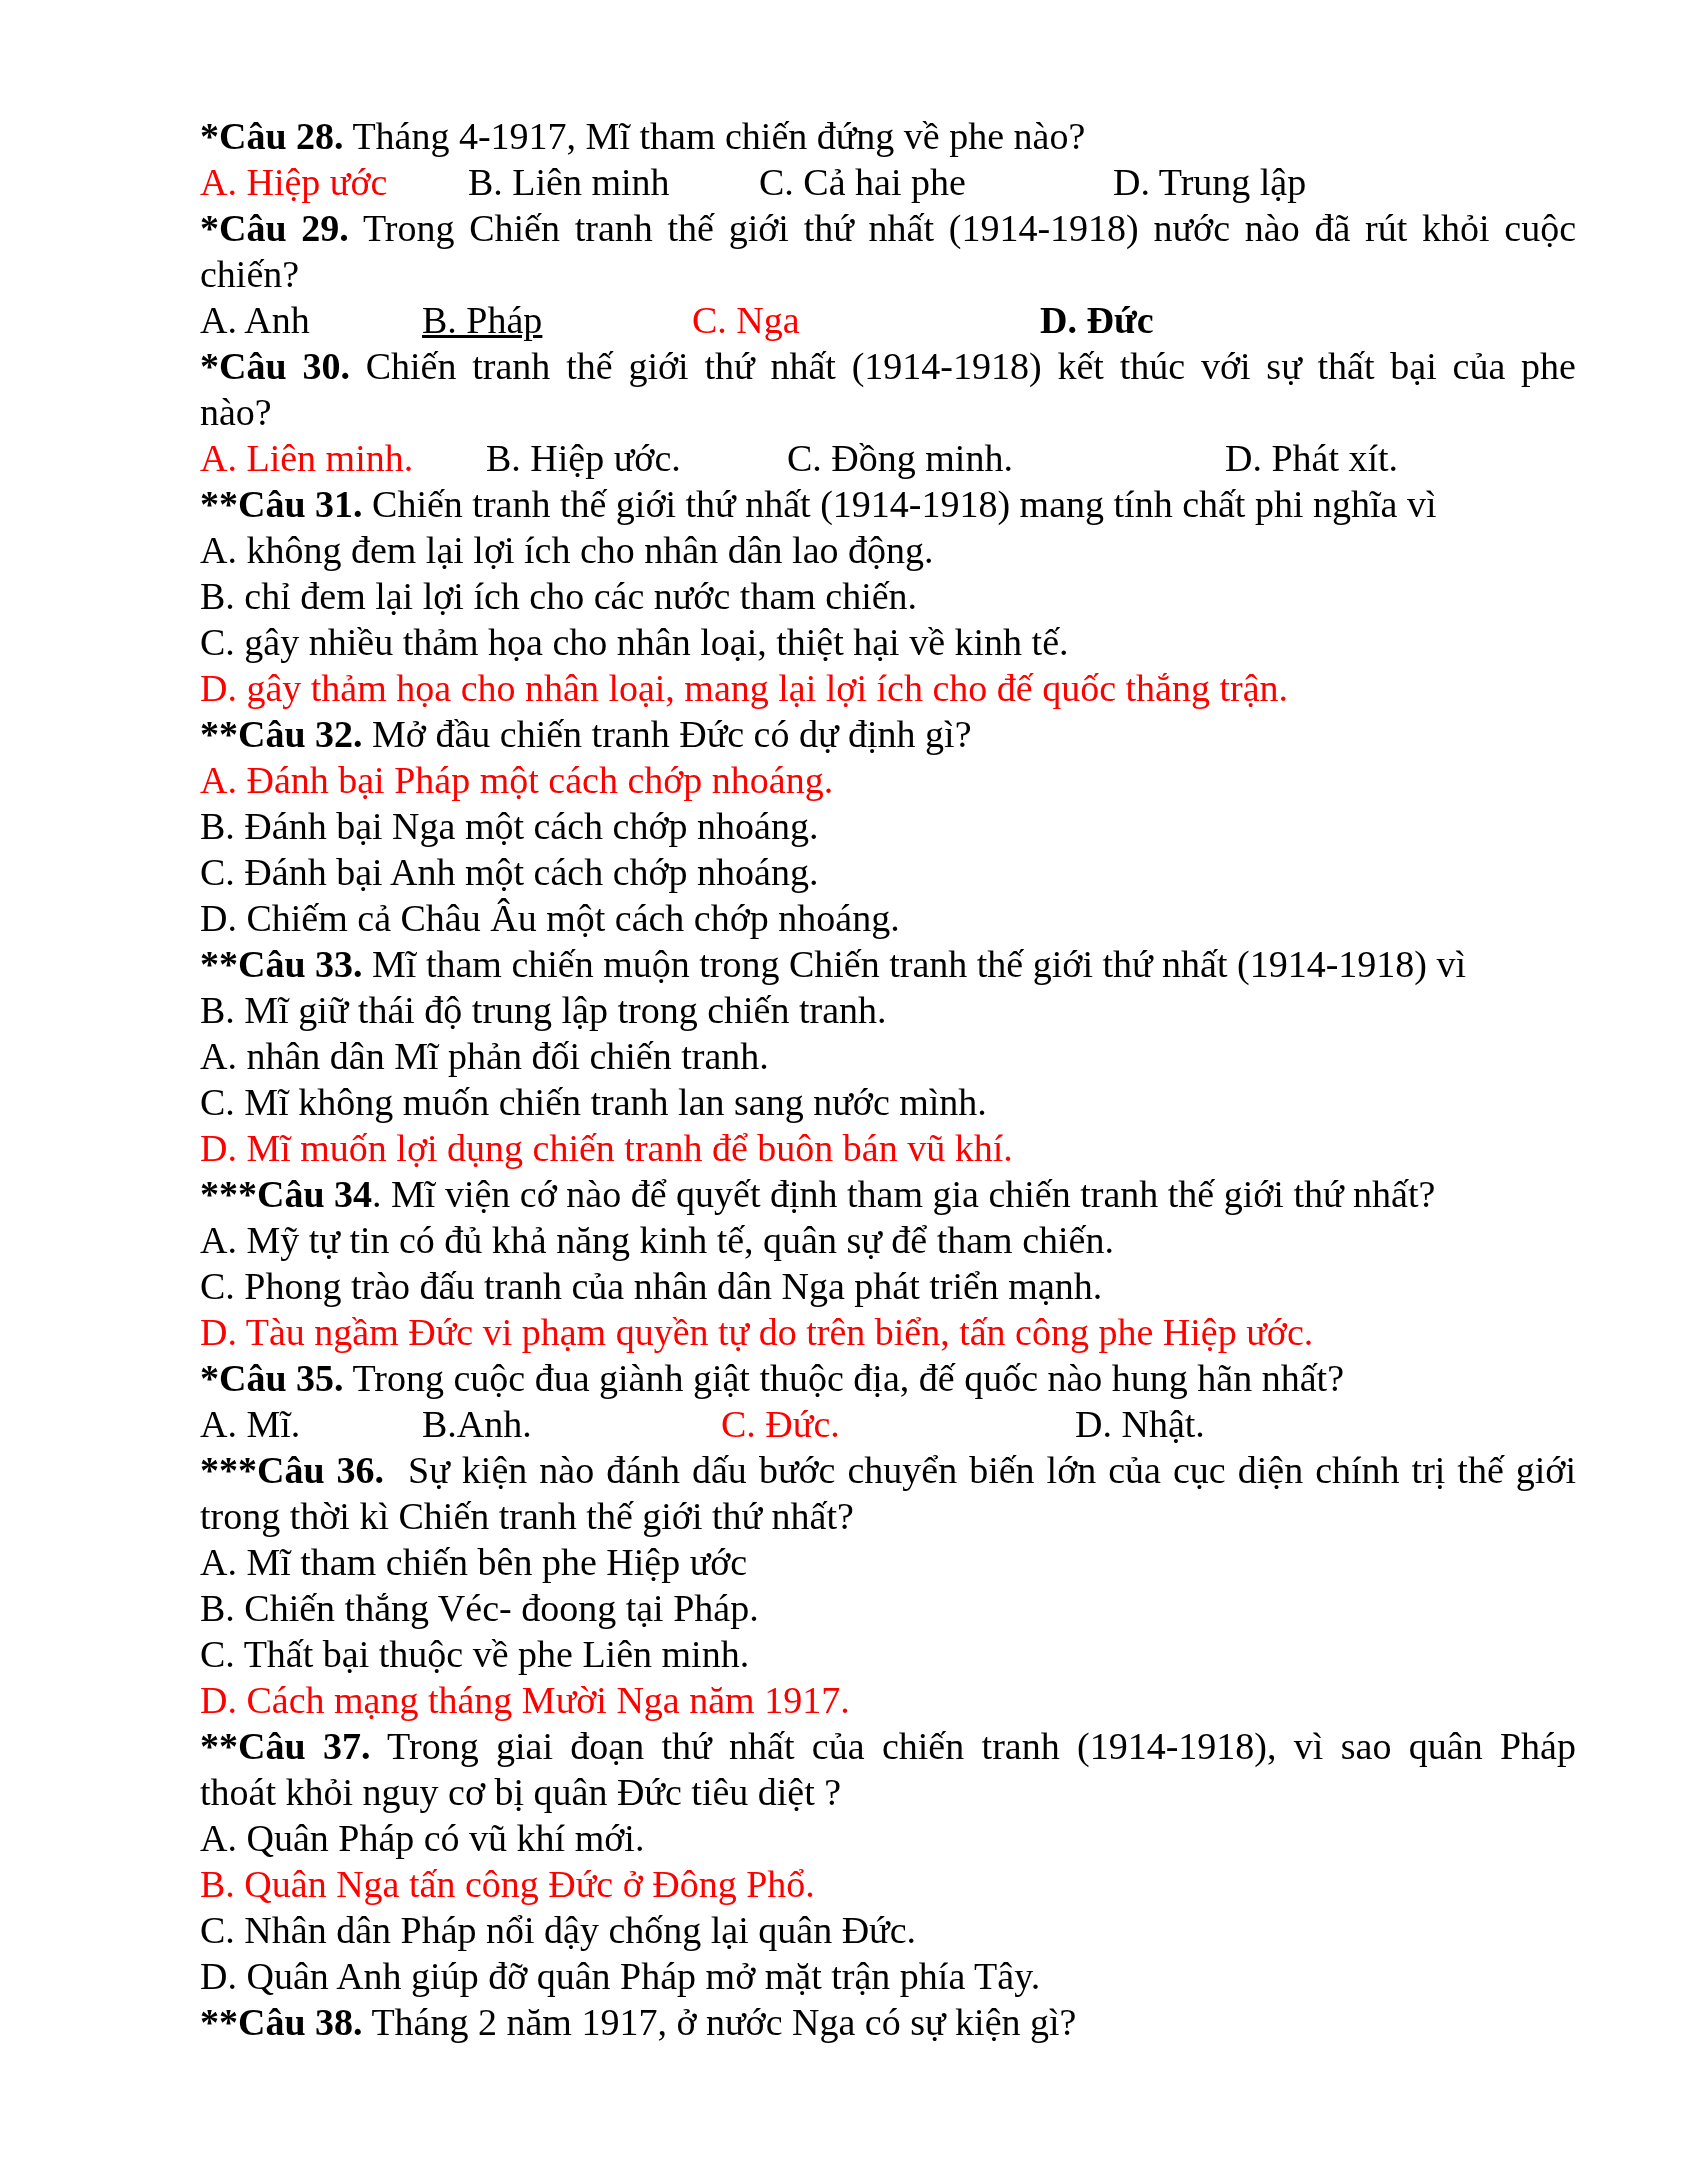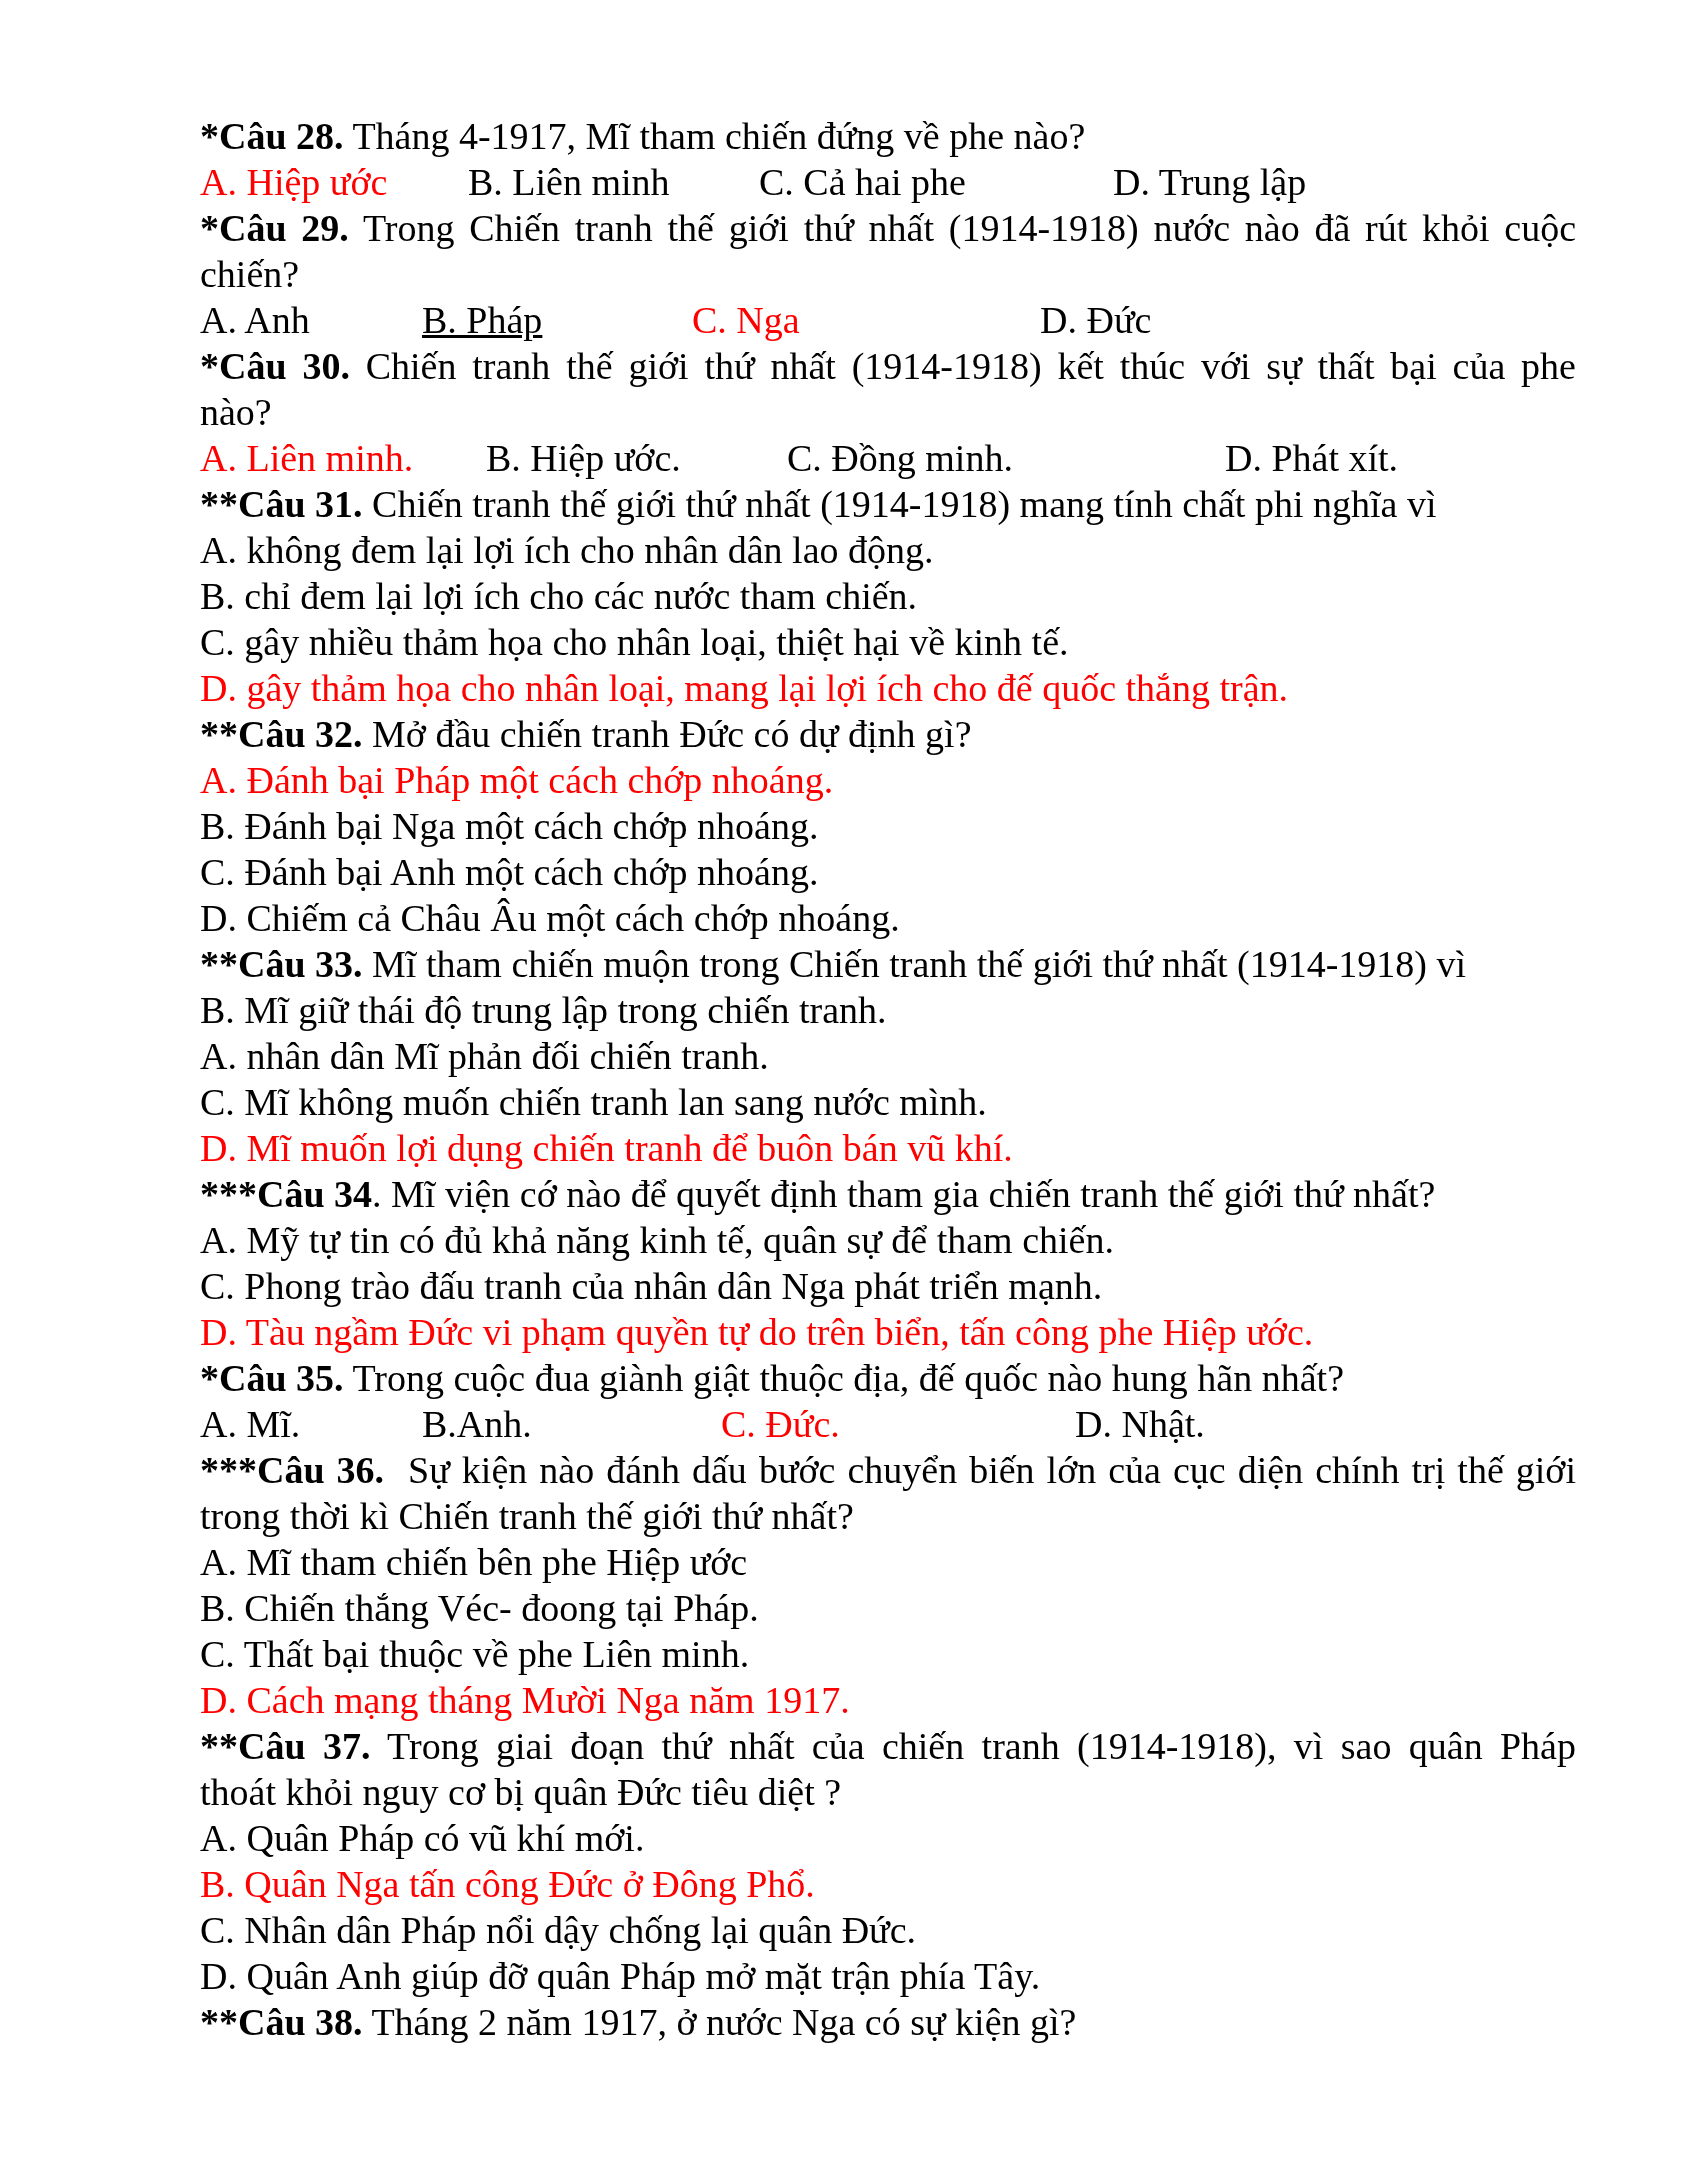--- a/index.html
+++ b/index.html
@@ -49,21 +49,21 @@
         <span class="opt" style="left: 268px;">B. Liên minh</span>
         <span class="opt" style="left: 559px;">C. Cả hai phe</span>
         <span class="opt" style="left: 913px;">D. Trung lập</span>
       </div>
       <div class="line j"><span class="b ">*Câu 29.</span><span class=""> Trong Chiến tranh thế giới thứ nhất (1914-1918) nước nào đã rút khỏi cuộc</span></div>
       <div class="line"><span class="">chiến?</span></div>
       <div class="line opts">
         <span class="opt" style="left: 0px;">A. Anh</span>
         <span class="opt" style="left: 222px; text-decoration: underline;">B. Pháp</span>
         <span class="opt r" style="left: 492px;">C. Nga</span>
-        <span class="opt" style="left: 840px;">D. Đức</span>
+        <span class="opt" style="left: 840px; font-weight: bold;">D. Đức</span>
       </div>
       <div class="line j"><span class="b ">*Câu 30.</span><span class=""> Chiến tranh thế giới thứ nhất (1914-1918) kết thúc với sự thất bại của phe</span></div>
       <div class="line"><span class="">nào?</span></div>
       <div class="line opts">
         <span class="opt r" style="left: 0px;">A. Liên minh.</span>
         <span class="opt" style="left: 286px;">B. Hiệp ước.</span>
         <span class="opt" style="left: 587px;">C. Đồng minh.</span>
         <span class="opt" style="left: 1025px;">D. Phát xít.</span>
       </div>
       <div class="line"><span class="b ">**Câu 31.</span><span class=""> Chiến tranh thế giới thứ nhất (1914-1918) mang tính chất phi nghĩa vì</span></div>

